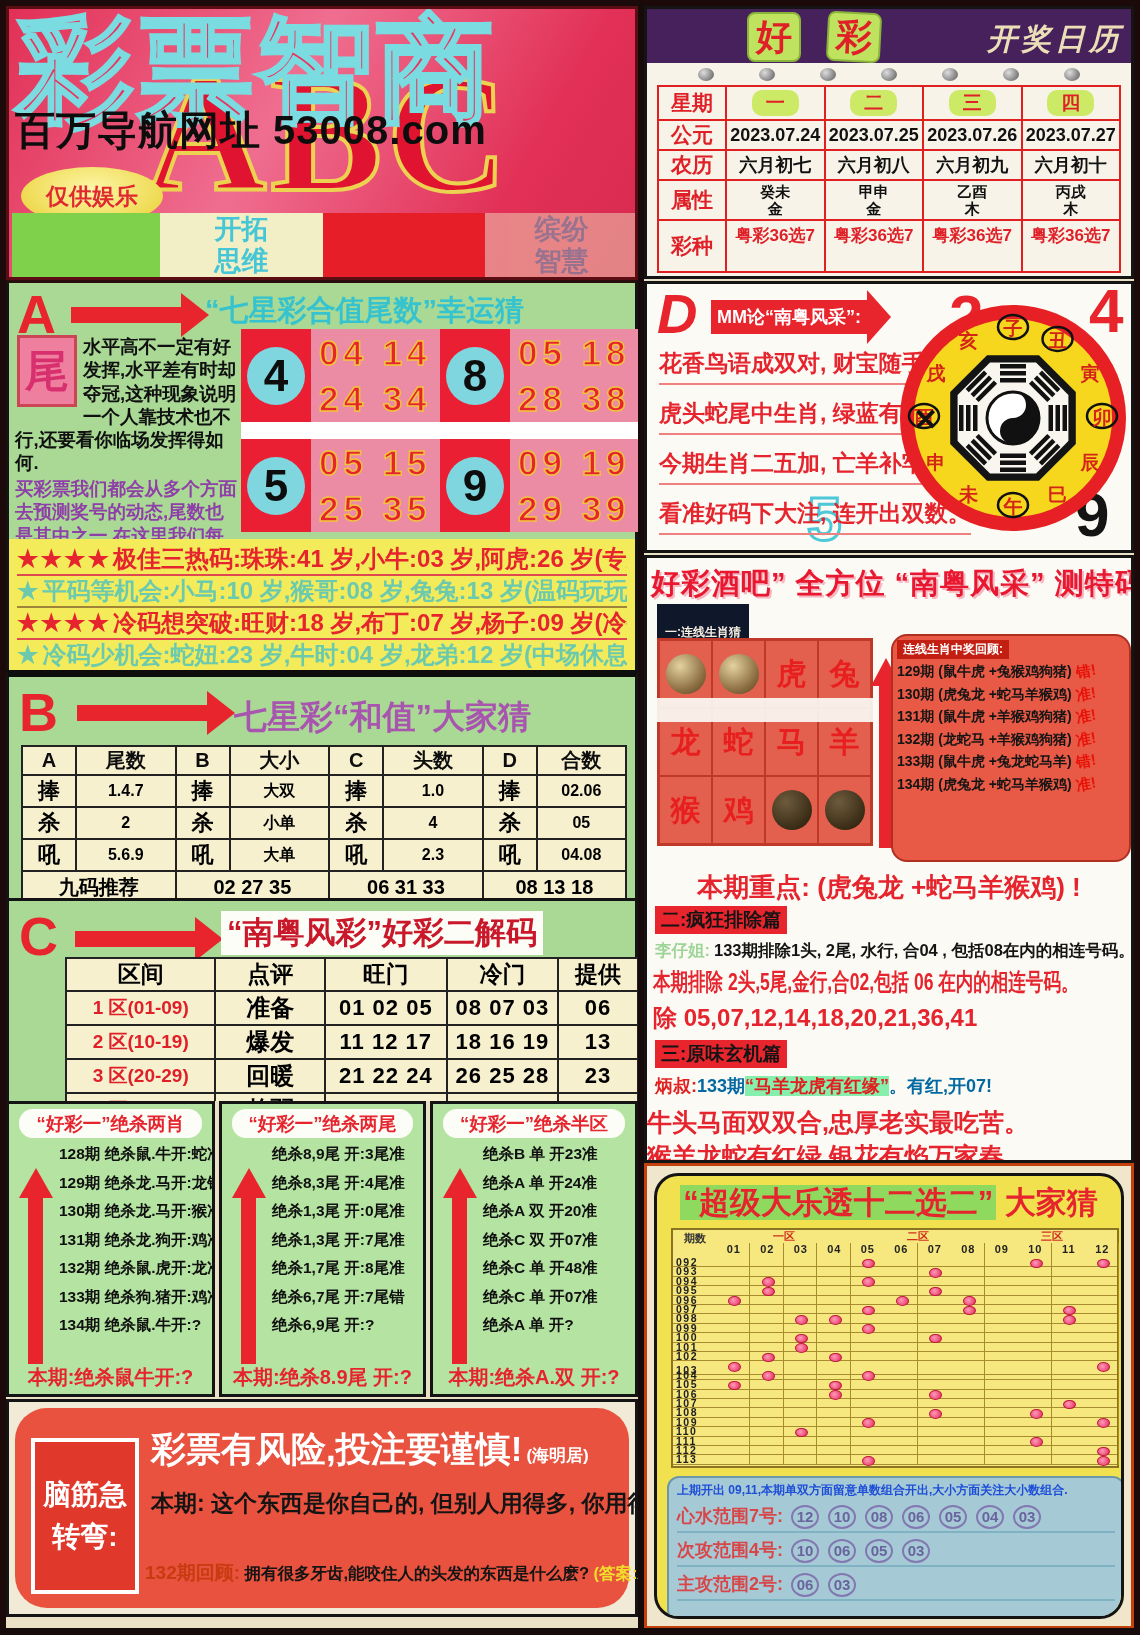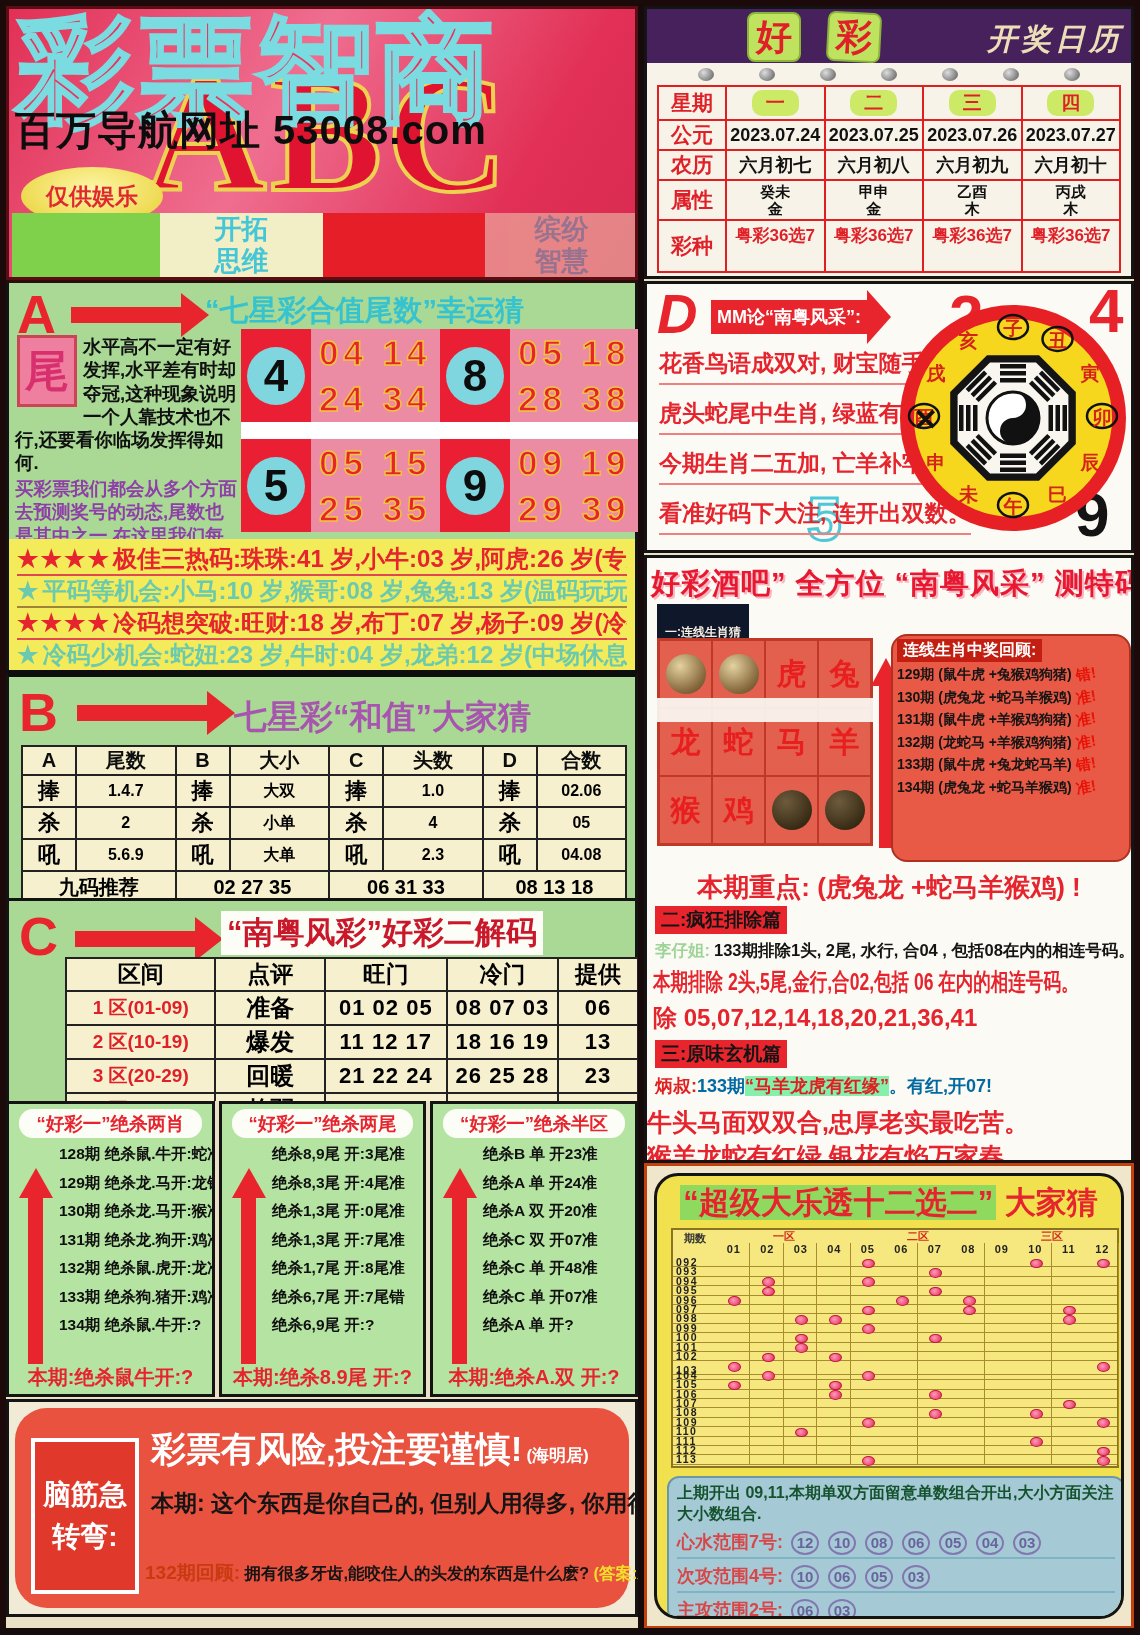--- a/index.html
+++ b/index.html
@@ -160,21 +160,21 @@
   .zcell{border:1px solid #c03828;display:flex;align-items:center;justify-content:center;
     color:#e81f1f;font-size:30px;font-weight:bold;}
   .zcoin{width:40px;height:40px;border-radius:50%;background:radial-gradient(circle at 35% 30%,#e4d2a0,#8a6c40 65%,#55401f);}
   .zcoin.dark{background:radial-gradient(circle at 35% 30%,#6e5b3d,#3a2d16 70%,#241b0c);}
   .zband{left:6px;top:140px;width:246px;height:24px;background:#fbfaf4;opacity:.92;}
   .rarrow{left:224px;top:100px;width:30px;height:190px;}
   .rarrow .kshaft{left:8px;width:14px;}
   .rarrow .khead{border-left-width:15px;border-right-width:15px;border-bottom-width:28px;}
   .rvbox{left:244px;top:76px;width:240px;height:228px;background:#e85a46;border:2px solid #b03020;
     border-radius:16px;box-sizing:border-box;padding:3px 4px;overflow:hidden;}
-  .rv-title{background:#c21f12;color:#fff;font-size:16px;font-weight:bold;padding:1px 6px;
+  .rv-title{background:#c21f12;color:#fff;font-size:12px;font-weight:bold;padding:1px 6px;
     display:inline-block;margin-bottom:1px;white-space:nowrap;}
   .rv-row{font-size:14px;font-weight:bold;color:#141414;line-height:21.5px;white-space:nowrap;}
   .rv-mark{color:#e81208;display:inline-block;transform:rotate(-10deg);font-size:15px;}
   .bar-highlight{left:0;top:312px;width:100%;text-align:center;color:#e6242e;font-size:26px;
     font-weight:bold;white-space:nowrap;}
   .xlabel{background:#e8252d;color:#141414;font-size:19px;font-weight:bold;padding:1px 6px;}
   .x1{left:8px;top:348px;}
   .xline1{left:8px;top:382px;width:478px;white-space:nowrap;font-size:16.5px;font-weight:bold;color:#141414;}
   .xname{color:#7ec878;opacity:.75;margin-right:4px;}
   .xline2{left:6px;top:408px;color:#e6242e;font-size:24px;font-weight:bold;white-space:nowrap;
@@ -196,21 +196,21 @@
   .zl{position:absolute;top:0;height:13px;font-size:11px;color:#d03020;font-weight:bold;text-align:center;line-height:13px;}
   .cn{position:absolute;top:13px;height:14px;font-size:11px;font-weight:bold;color:#222;text-align:center;letter-spacing:1px;}
   .lrow{position:absolute;left:0;width:100%;height:9.4px;border-bottom:1px solid #a88c30;box-sizing:border-box;}
   .lp{position:absolute;left:3px;top:-1px;font-size:10.5px;font-weight:bold;letter-spacing:1.5px;color:#202020;line-height:10px;}
   .vlines{position:absolute;left:44px;top:13px;width:402px;height:222px;
     background:repeating-linear-gradient(90deg,transparent 0 32.5px,#a88c30 32.5px 33.5px);pointer-events:none;}
   .dot{position:absolute;width:11px;height:7.5px;border-radius:50%;border:1px solid #c01840;
     background:radial-gradient(circle at 40% 40%,#ff9ab8,#e02858);}
   .lnote{position:absolute;left:10px;top:300px;width:458px;height:146px;background:#a6c9d6;
     border:2px solid #6a98a8;border-radius:12px;box-sizing:border-box;padding:5px 8px;overflow:hidden;}
-  .lnote-text{font-size:16px;font-weight:bold;color:#14532d;line-height:1.3;}
+  .lnote-text{font-size:12px;font-weight:bold;color:#1d4ed8;line-height:1.3;}
   .pick-row{margin-top:5px;border-bottom:2px solid #7fb2c2;padding-bottom:2px;white-space:nowrap;}
   .pick-label{color:#e03030;font-size:18px;font-weight:bold;margin-right:8px;opacity:.85;}
   .pick-num{display:inline-block;min-width:24px;height:20px;line-height:20px;border:2px solid #7a64a8;
     border-radius:50%;color:#5a4a90;font-weight:bold;font-size:15px;text-align:center;margin-right:9px;opacity:.8;}
   .hbot{left:0;bottom:0;width:100%;height:7px;background:#170a0a;}
 </style>
 </head>
 <body>
 
 <div id="page">

